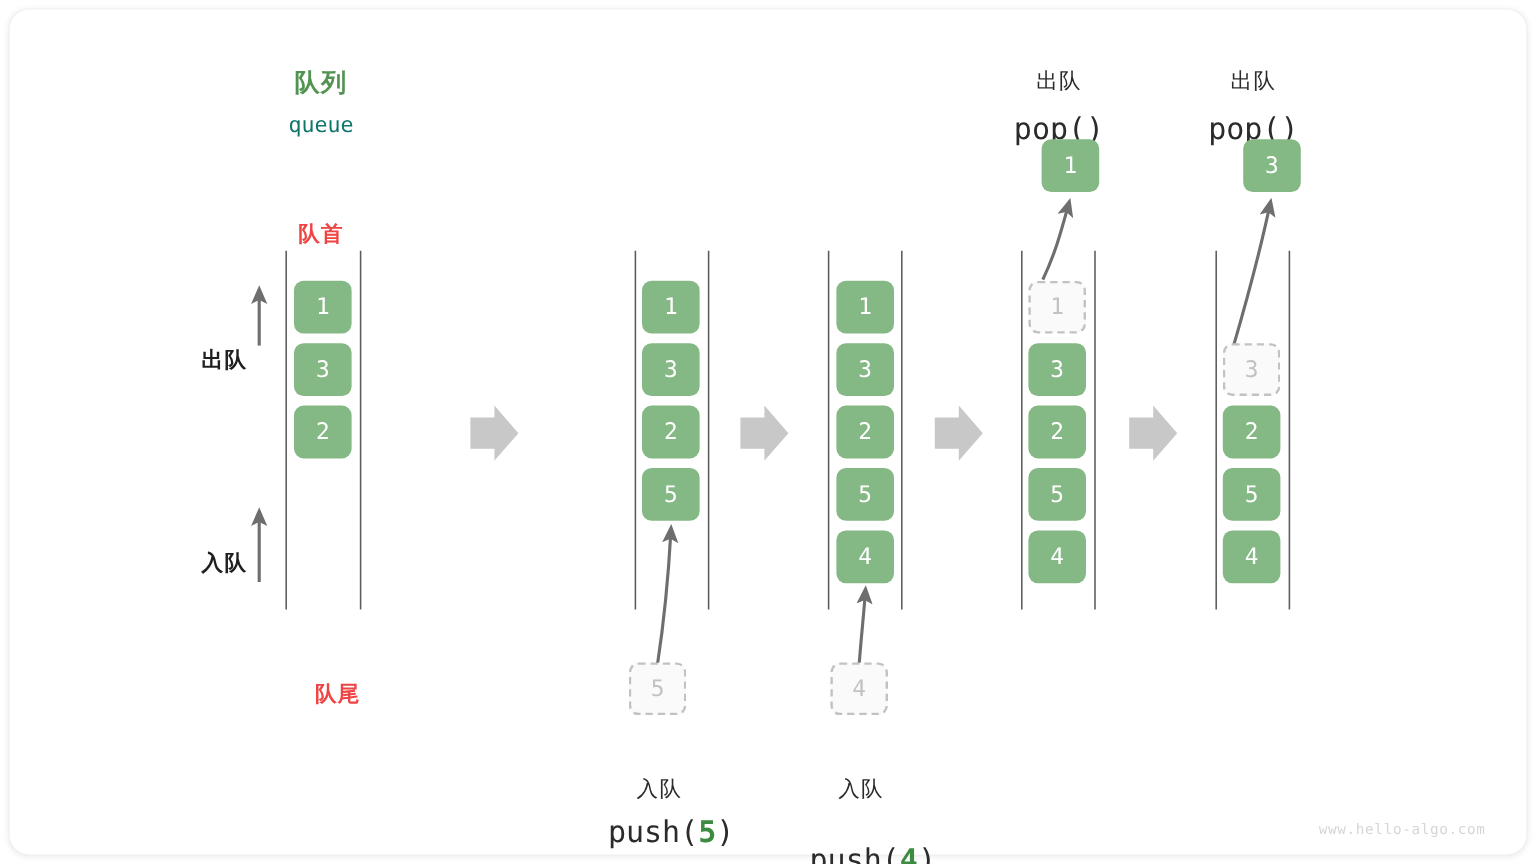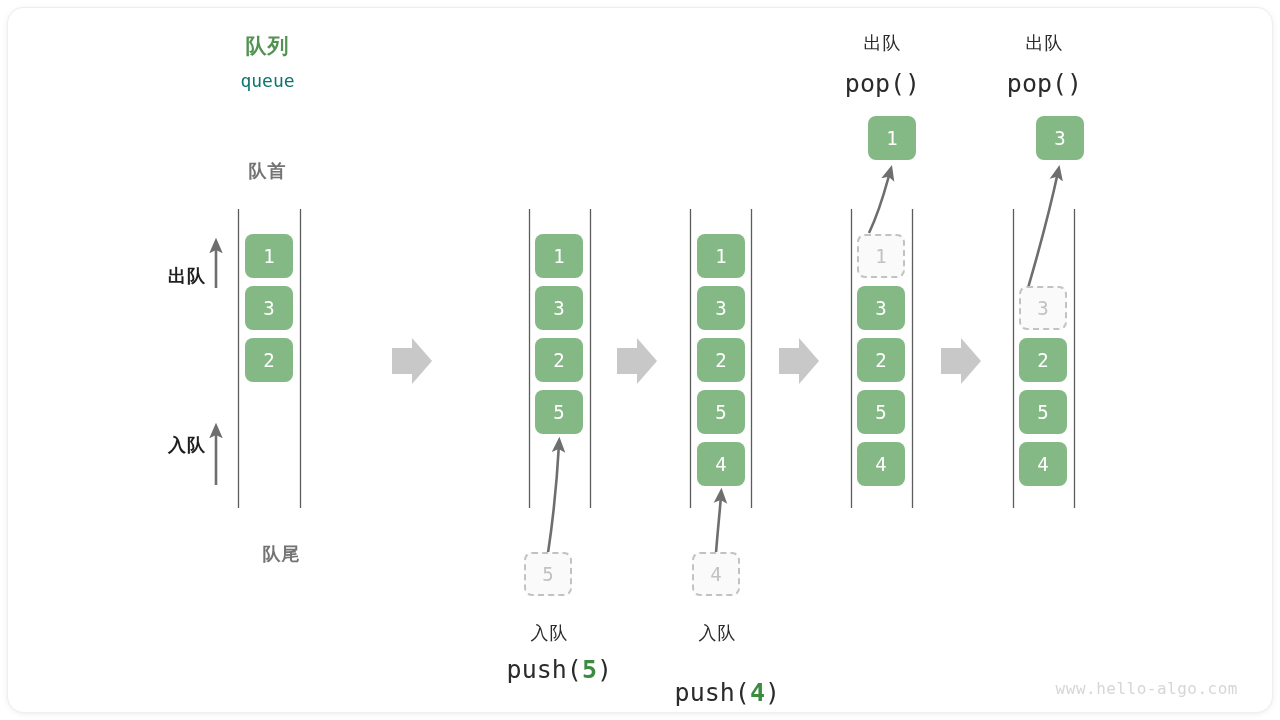--- a/index.html
+++ b/index.html
@@ -29,36 +29,37 @@
     box-sizing: border-box;
   }
 
   
   .label {
     position: absolute;
     white-space: pre;
     text-align: center;
     line-height: 1.25;
     color: #2b2b2b;
+    margin-top: 24px;
   }
   .title-cn {
     font-size: 21px;
     font-weight: bold;
     color: #529352;
     letter-spacing: 1px;
   }
   .title-en {
     font-family: "DejaVu Sans Mono", "Liberation Mono", monospace;
     font-size: 18px;
     color: #0f766e;
   }
   .head-cn {
     font-size: 18px;
     font-weight: bold;
-    color: #737373;
+    color: #ef4444;
     letter-spacing: 1px;
   }
   .side-cn {
     font-size: 18px;
     font-weight: bold;
     color: #1f1f1f;
     letter-spacing: 1px;
   }
   .op-cn {
     font-size: 18px;
@@ -72,21 +73,21 @@
   }
   .op-code .num {
     color: #3d8b40;
     font-weight: bold;
   }
   .watermark {
     position: absolute;
     right: 42px;
     bottom: 22px;
     font-family: "DejaVu Sans Mono", "Liberation Mono", monospace;
-    font-size: 16px;
+    font-size: 12px;
     color: #d6d6d6;
     letter-spacing: 0.5px;
   }
 
   
   .box {
     position: absolute;
     width: 48px;
     height: 44px;
     border-radius: 8px;

